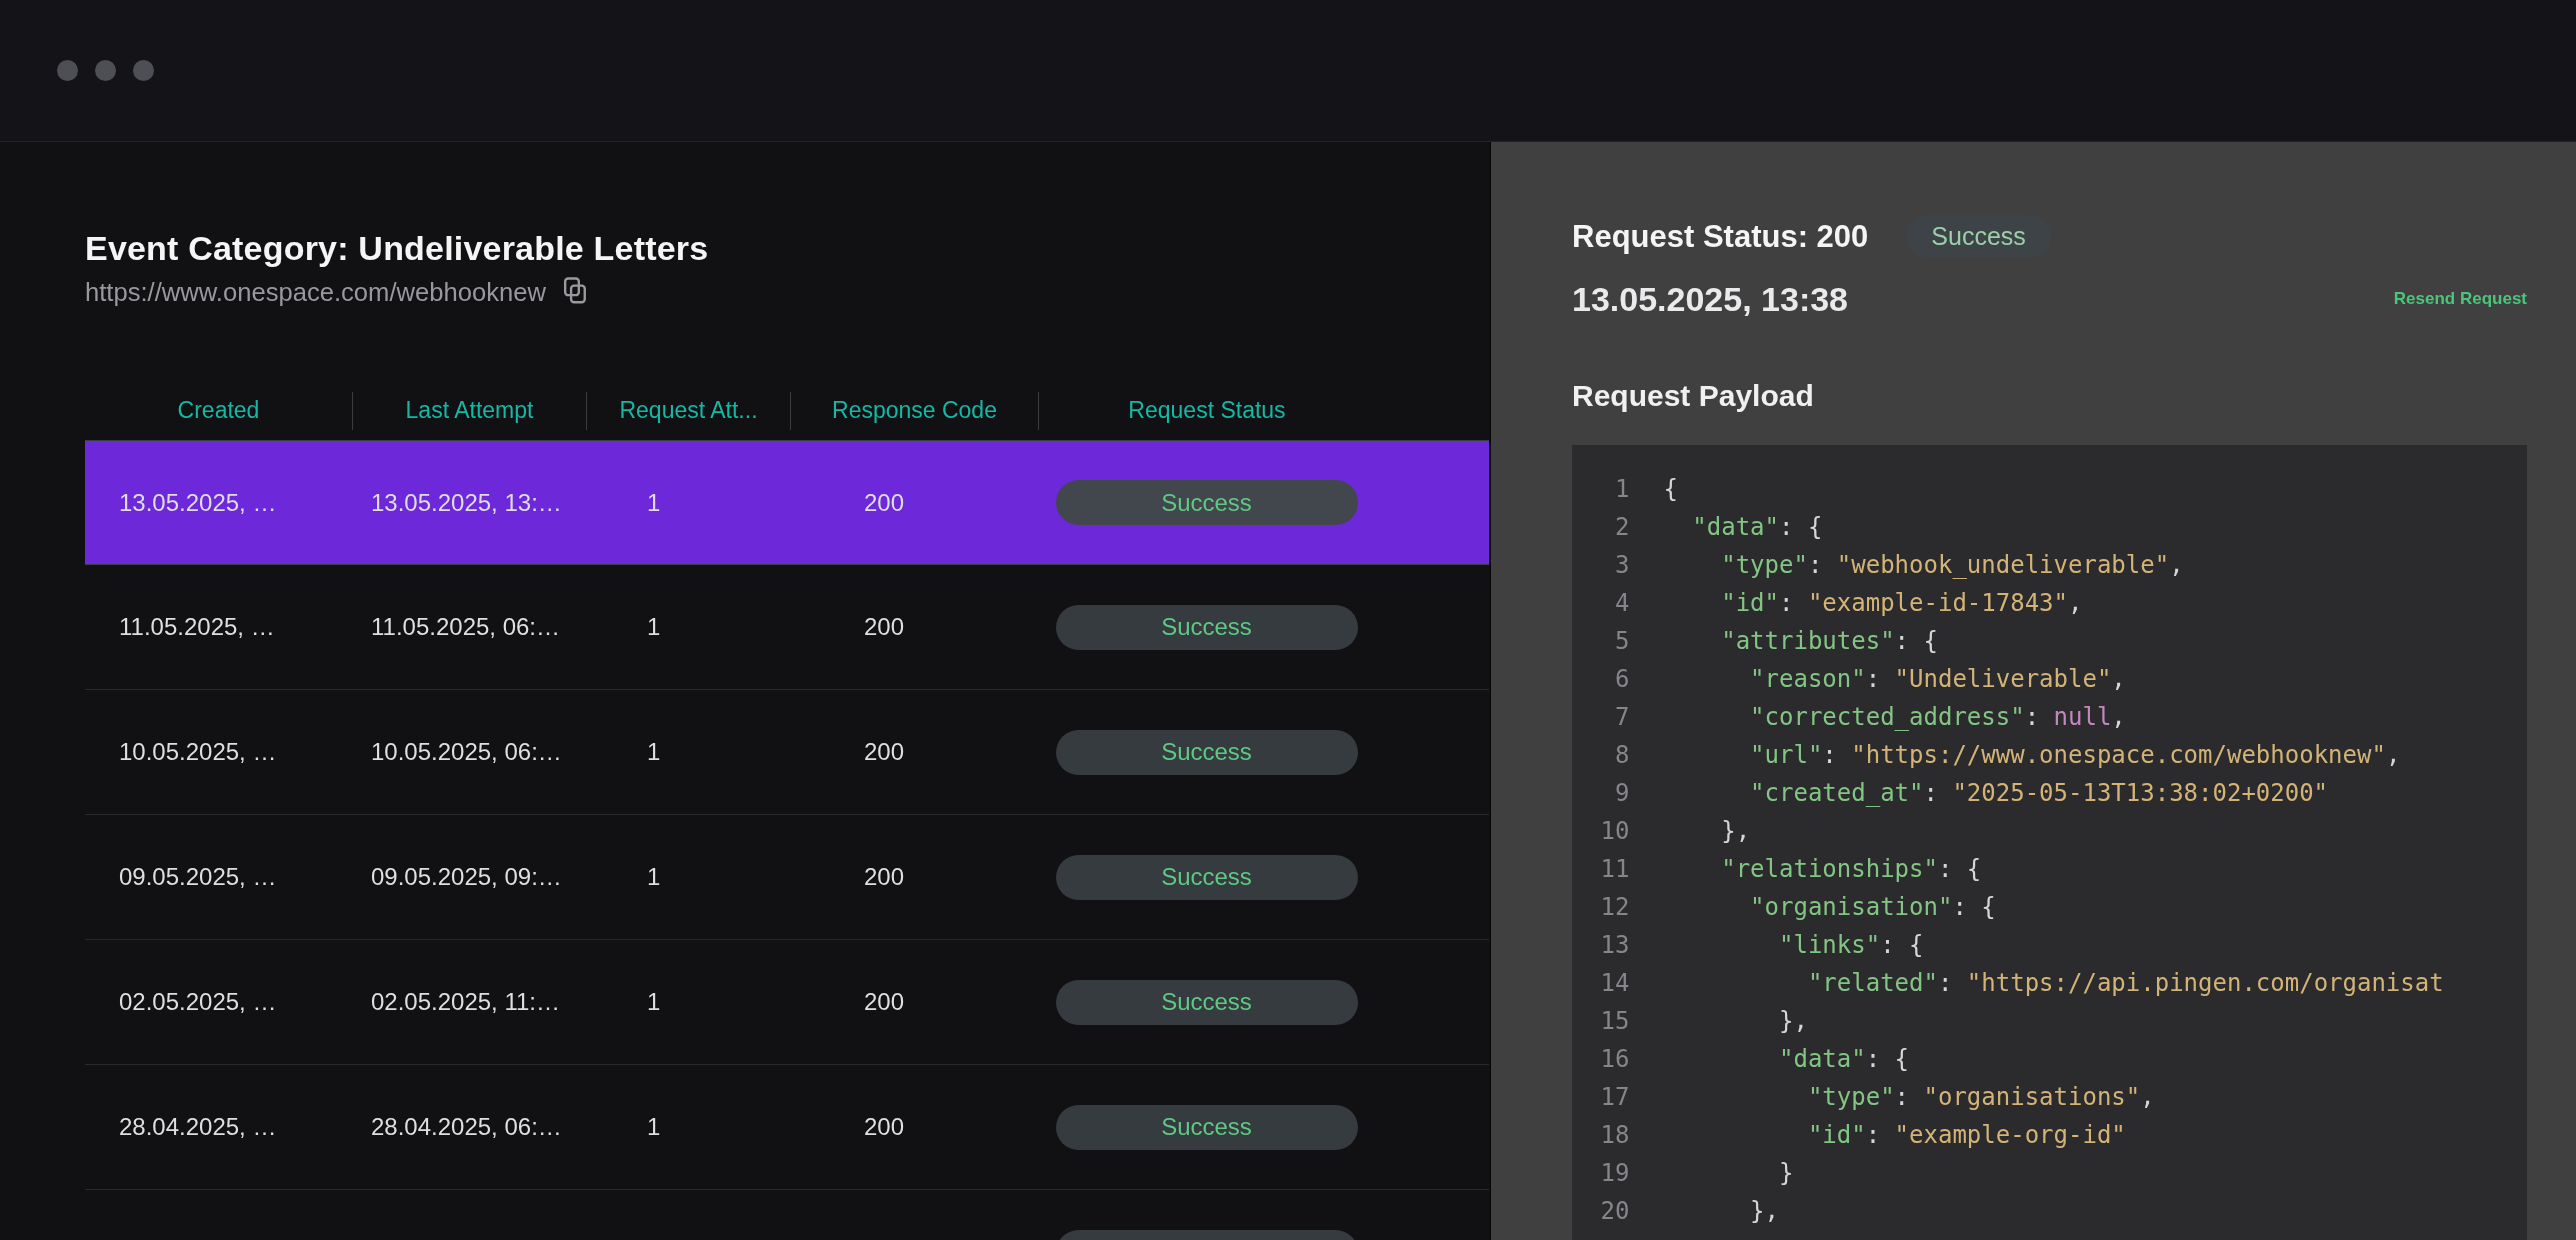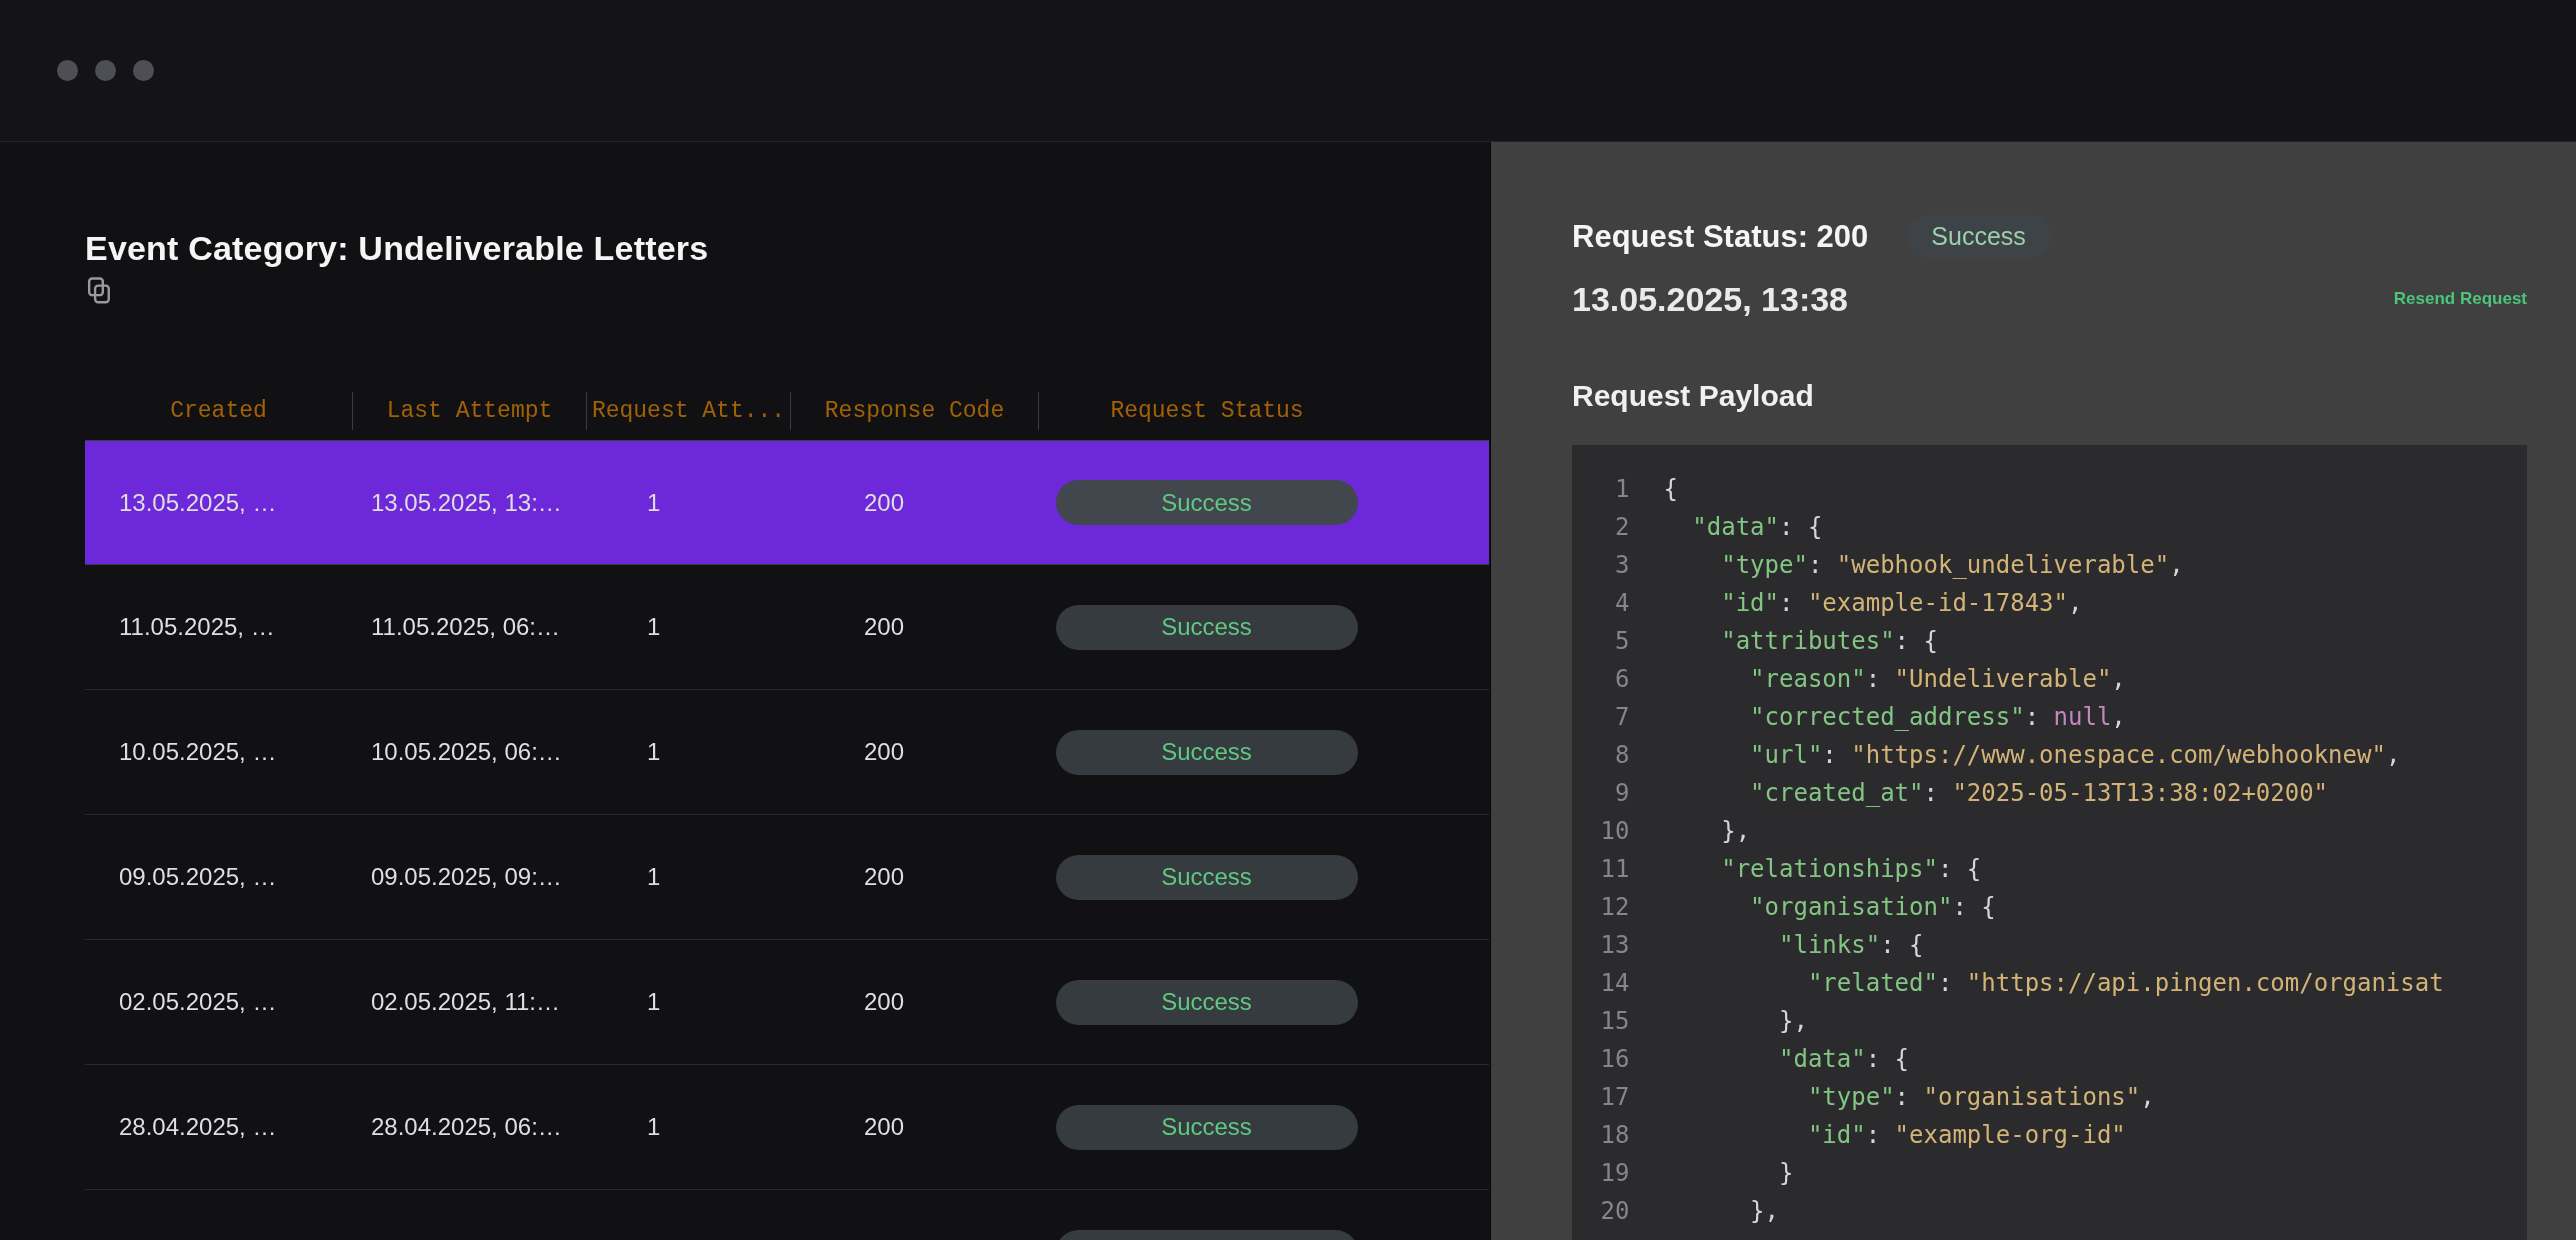--- a/index.html
+++ b/index.html
@@ -27,23 +27,23 @@
   .url-row { margin-top: 2.8px; display: flex; align-items: center; gap: 15px; }
   .url-text { color: #98989d; font-size: 25.6px; line-height: 34px; }
   .copy-btn { background: none; border: none; cursor: pointer; display: flex; align-items: center; }
 
   .table { width: 1404px; }
   .thead {
     display: grid; grid-template-columns: 267px 234px 204px 248px 1fr;
     height: 38px; margin-top: 81px; margin-bottom: 10.4px; align-items: center;
   }
   .hcell {
-    color: #a16207; font-size: 23px; text-align: center; height: 38px;
+    color: #14b8a6; font-size: 23px; text-align: center; height: 38px;
     display: flex; align-items: center; justify-content: center;
-    overflow: hidden; white-space: nowrap; font-family: Liberation Mono, monospace;
+    overflow: hidden; white-space: nowrap;
   }
   .hcell:not(:first-child) { border-left: 1.9px solid #3c3c41; }
   .hcell.c5 { padding-right: 114px; }
 
   .trow {
     display: grid; grid-template-columns: 267px 234px 204px 248px 1fr;
     height: 125px; align-items: center; border-bottom: 0.9px solid #29292d;
   }
   .trow.selected {
     background: #6d28d9;
@@ -110,20 +110,21 @@
     <span class="dot"></span>
     <span class="dot"></span>
     <span class="dot"></span>
   </header>
 
   <div class="main">
 
     <section class="left-panel">
       <h1 class="page-title">Event Category: Undeliverable Letters</h1>
       <div class="url-row">
+        <span class="url-text">https://www.onespace.com/webhooknew</span>
         <button class="copy-btn">
           <span>
             <svg width="28.5" height="34" viewBox="0 0 24 26" fill="none" stroke="#9a9a9e" stroke-width="2" stroke-linejoin="round">
               <rect x="8.5" y="8.5" width="11.5" height="14" rx="2.5"></rect>
               <rect x="3.5" y="2.5" width="11.5" height="14" rx="2.5"></rect>
             </svg>
           </span>
         </button>
       </div>
 

